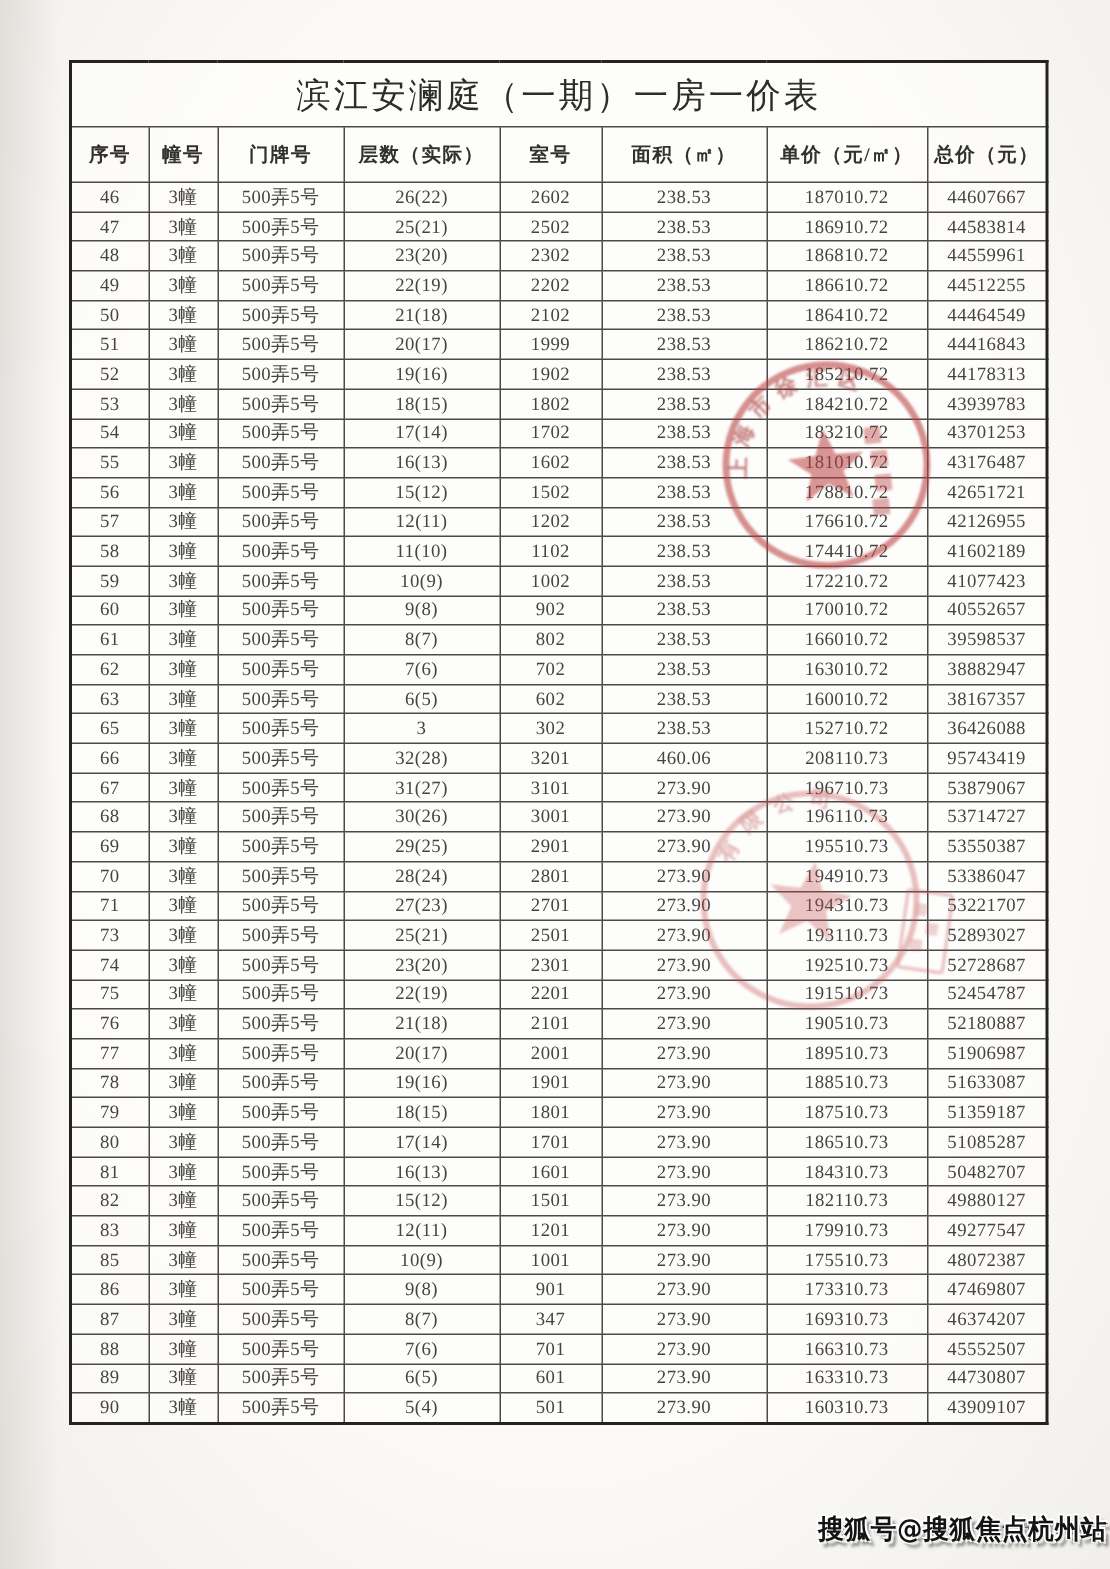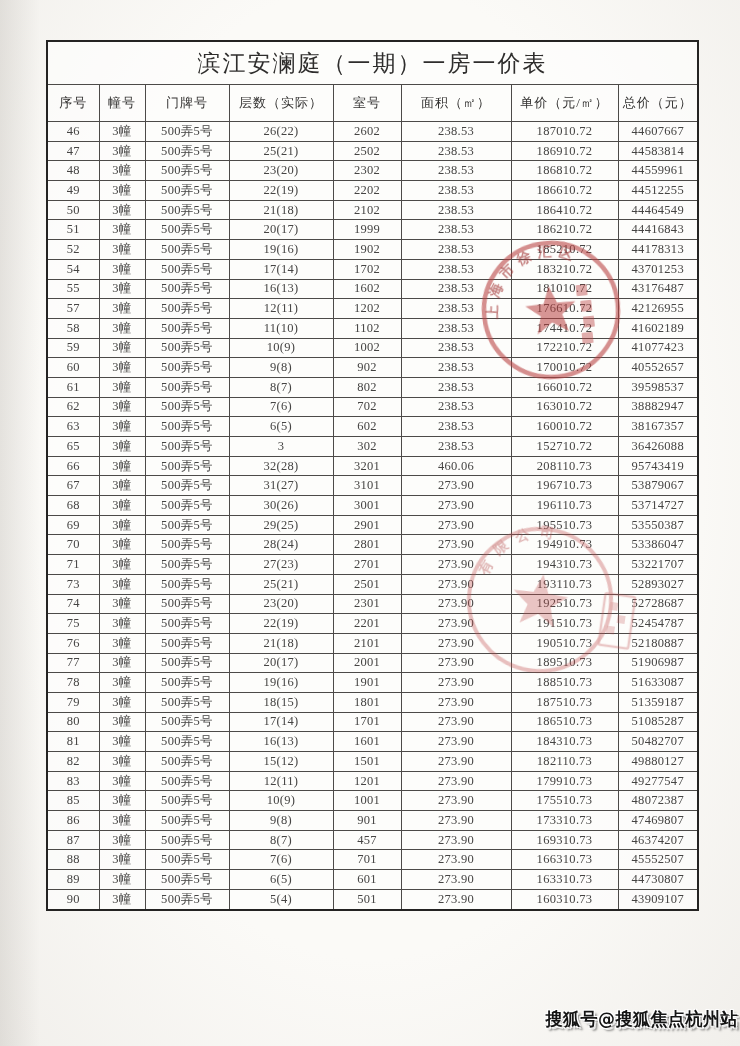--- a/index.html
+++ b/index.html
@@ -25,21 +25,21 @@
     border:1px solid #4c4a48;
     text-align:center;vertical-align:middle;
     padding:0;overflow:hidden;white-space:nowrap;
   }
   .price-table{border:2px solid #242322;}
   .title-cell{
     height:42px;font-size:23px;font-weight:normal;color:#2e2d2c;
     letter-spacing:2px;border-bottom:1.5px solid #3a3938;
   }
   .head-row th{
-    height:36px;font-size:13px;font-weight:normal;color:#323130;
+    height:36px;font-size:13px;font-weight:bold;color:#323130;
     letter-spacing:1px;
   }
   .data-row td{
     height:18.7px;font-size:12.5px;color:#454443;letter-spacing:.3px;
   }
   .footer-line{
     position:absolute;left:0;top:1012px;width:740px;text-align:right;
     font-family:"Liberation Sans","DejaVu Sans",sans-serif;
     font-size:13px;color:#54524f;letter-spacing:1px;
   }
@@ -149,38 +149,58 @@
     <td>52</td>
     <td>3幢</td>
     <td>500弄5号</td>
     <td>19(16)</td>
     <td>1902</td>
     <td>238.53</td>
     <td>185210.72</td>
     <td>44178313</td>
   </tr>
       <tr class="data-row">
+    <td>53</td>
+    <td>3幢</td>
+    <td>500弄5号</td>
+    <td>18(15)</td>
+    <td>1802</td>
+    <td>238.53</td>
+    <td>184210.72</td>
+    <td>43939783</td>
+  </tr>
+      <tr class="data-row">
     <td>54</td>
     <td>3幢</td>
     <td>500弄5号</td>
     <td>17(14)</td>
     <td>1702</td>
     <td>238.53</td>
     <td>183210.72</td>
     <td>43701253</td>
   </tr>
       <tr class="data-row">
     <td>55</td>
     <td>3幢</td>
     <td>500弄5号</td>
     <td>16(13)</td>
     <td>1602</td>
     <td>238.53</td>
     <td>181010.72</td>
     <td>43176487</td>
+  </tr>
+      <tr class="data-row">
+    <td>56</td>
+    <td>3幢</td>
+    <td>500弄5号</td>
+    <td>15(12)</td>
+    <td>1502</td>
+    <td>238.53</td>
+    <td>178810.72</td>
+    <td>42651721</td>
   </tr>
       <tr class="data-row">
     <td>57</td>
     <td>3幢</td>
     <td>500弄5号</td>
     <td>12(11)</td>
     <td>1202</td>
     <td>238.53</td>
     <td>176610.72</td>
     <td>42126955</td>
@@ -443,21 +463,21 @@
     <td>901</td>
     <td>273.90</td>
     <td>173310.73</td>
     <td>47469807</td>
   </tr>
       <tr class="data-row">
     <td>87</td>
     <td>3幢</td>
     <td>500弄5号</td>
     <td>8(7)</td>
-    <td>457</td>
+    <td>347</td>
     <td>273.90</td>
     <td>169310.73</td>
     <td>46374207</td>
   </tr>
       <tr class="data-row">
     <td>88</td>
     <td>3幢</td>
     <td>500弄5号</td>
     <td>7(6)</td>
     <td>701</td>

